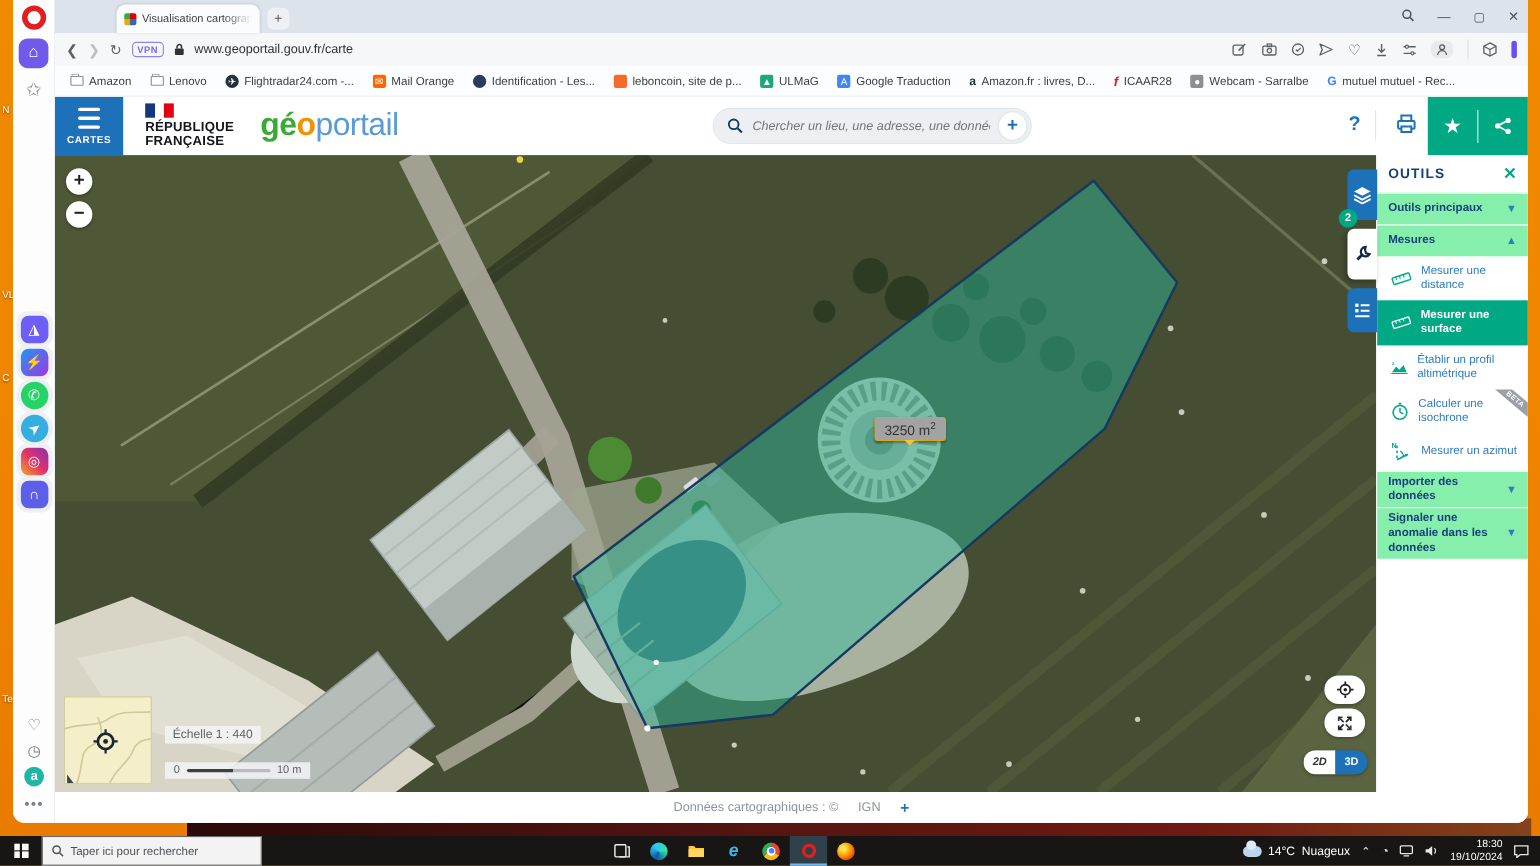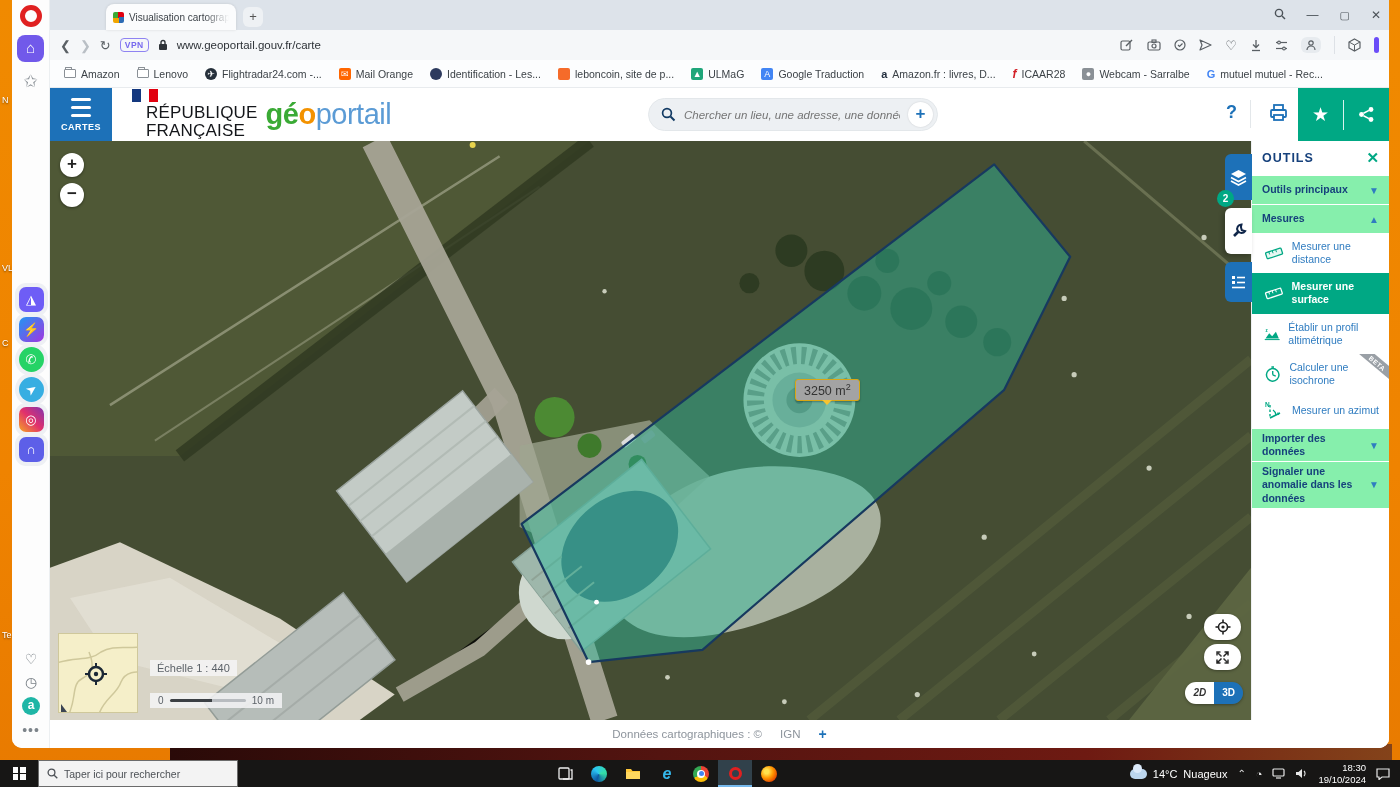--- a/index.html
+++ b/index.html
@@ -66,22 +66,22 @@
 
   
   .app { flex:1; position:relative; background:#fff; border-radius:0 0 10px 0; overflow:hidden;}
   .gheader { position:absolute; top:0; left:0; right:0; height:53px; background:#fff; z-index:30; display:flex; align-items:center;}
   .cartes { width:62px; height:53px; background:#1d71b8; display:flex; flex-direction:column; align-items:center; justify-content:center; gap:2px;}
   .cartes .bar { width:20px; height:3.2px; background:#fff; border-radius:2px; margin:1.4px 0;}
   .cartes .lbl { color:#fff; font-size:9px; font-weight:bold; letter-spacing:.5px; margin-top:2px;}
   .rf { margin-left:20px; display:flex; flex-direction:column; line-height:1.05;}
   .rf .flag { width:26px; height:13px; display:flex; margin-bottom:2px;}
   .rf .flag i { flex:1; }
-  .rf .t { font-size:17px; font-weight:normal; color:#14161a; letter-spacing:.2px;margin-left:14px;}
-  .brand { margin-left:8px; font-size:29px; letter-spacing:-.5px; display:flex; align-items:baseline;}
+  .rf .t { font-size:12px; font-weight:bold; color:#14161a; letter-spacing:.2px;}
+  .brand { margin-left:24px; font-size:29px; letter-spacing:-.5px; display:flex; align-items:baseline;}
   .brand .geo { font-weight:bold; }
   .brand .geo .g1{color:#3aaa35;} .brand .geo .g2{color:#3aaa35;} .brand .geo .g3{color:#f39200;}
   .brand .portail { color:#5b9bd5; font-weight:normal;text-align:center;}
   .searchpill { position:absolute; left:598px; top:10px; width:290px; height:33px; background:#edf0f3;
     border:1px solid #e3e7ea; border-radius:17px; display:flex; align-items:center; padding:0 4px 0 12px; gap:8px;}
   .searchpill input { flex:1; border:none; background:transparent; outline:none; font-style:italic;
     font-size:11.5px; color:#8d959d; font-family:"Liberation Sans",sans-serif;}
   .plusbtn { width:25px; height:25px; border-radius:50%; background:#fff; color:#1d71b8; font-size:17px; font-weight:bold;
     text-align:center; line-height:23px; box-shadow:0 0 2px rgba(0,0,0,.15);}
   .help-q { position:absolute; right:152px; top:14px; color:#1d71b8; font-size:18px; font-weight:bold;}

